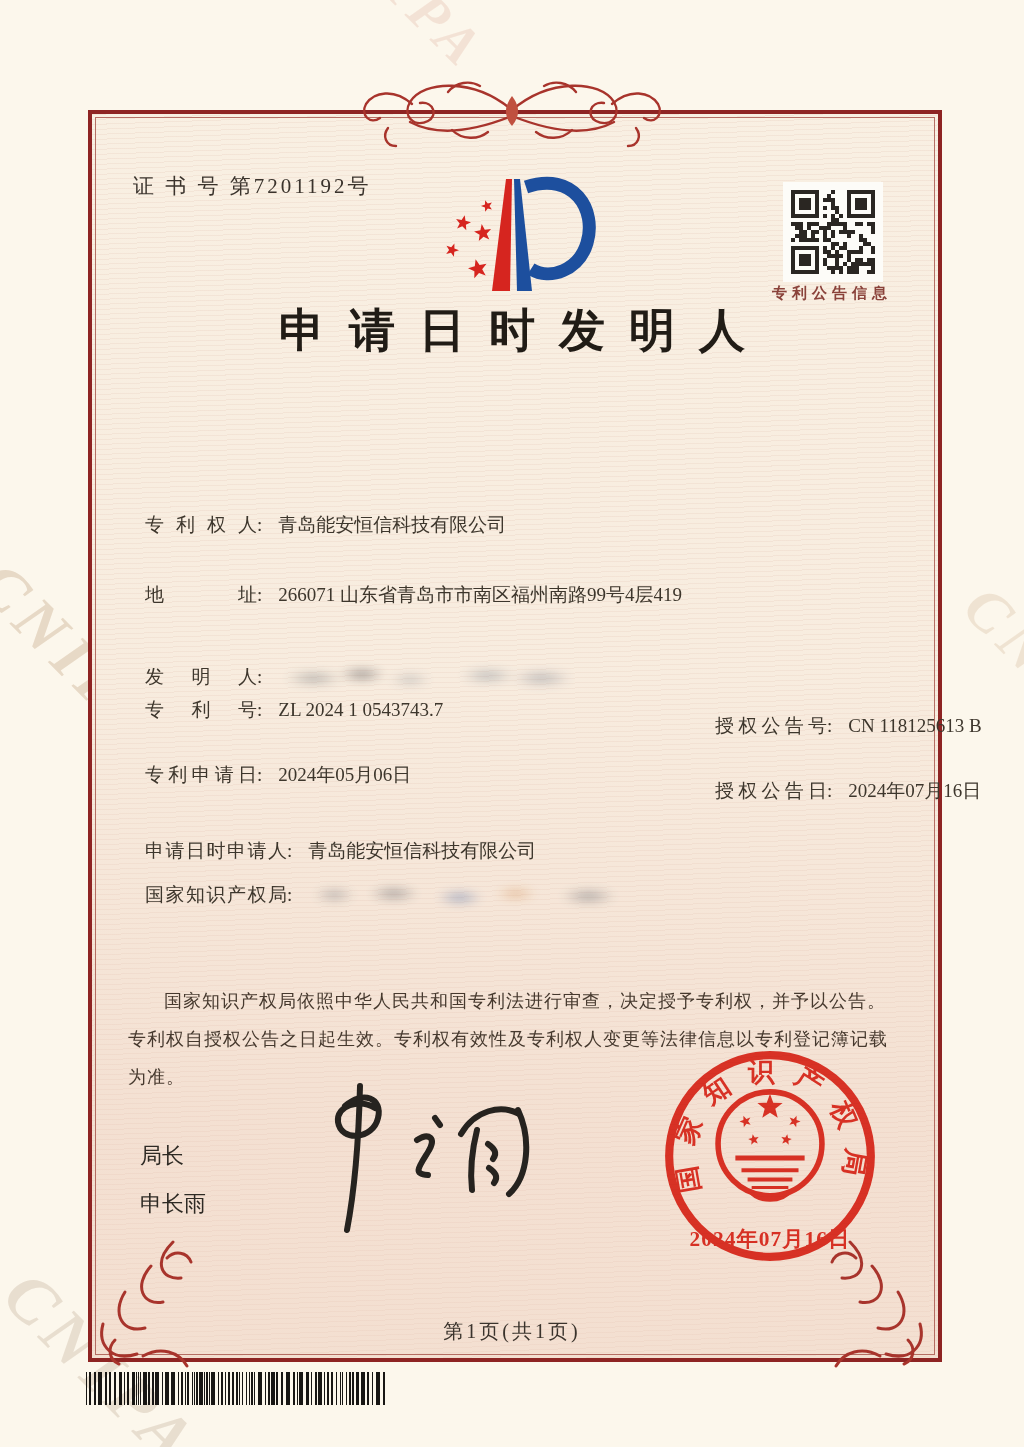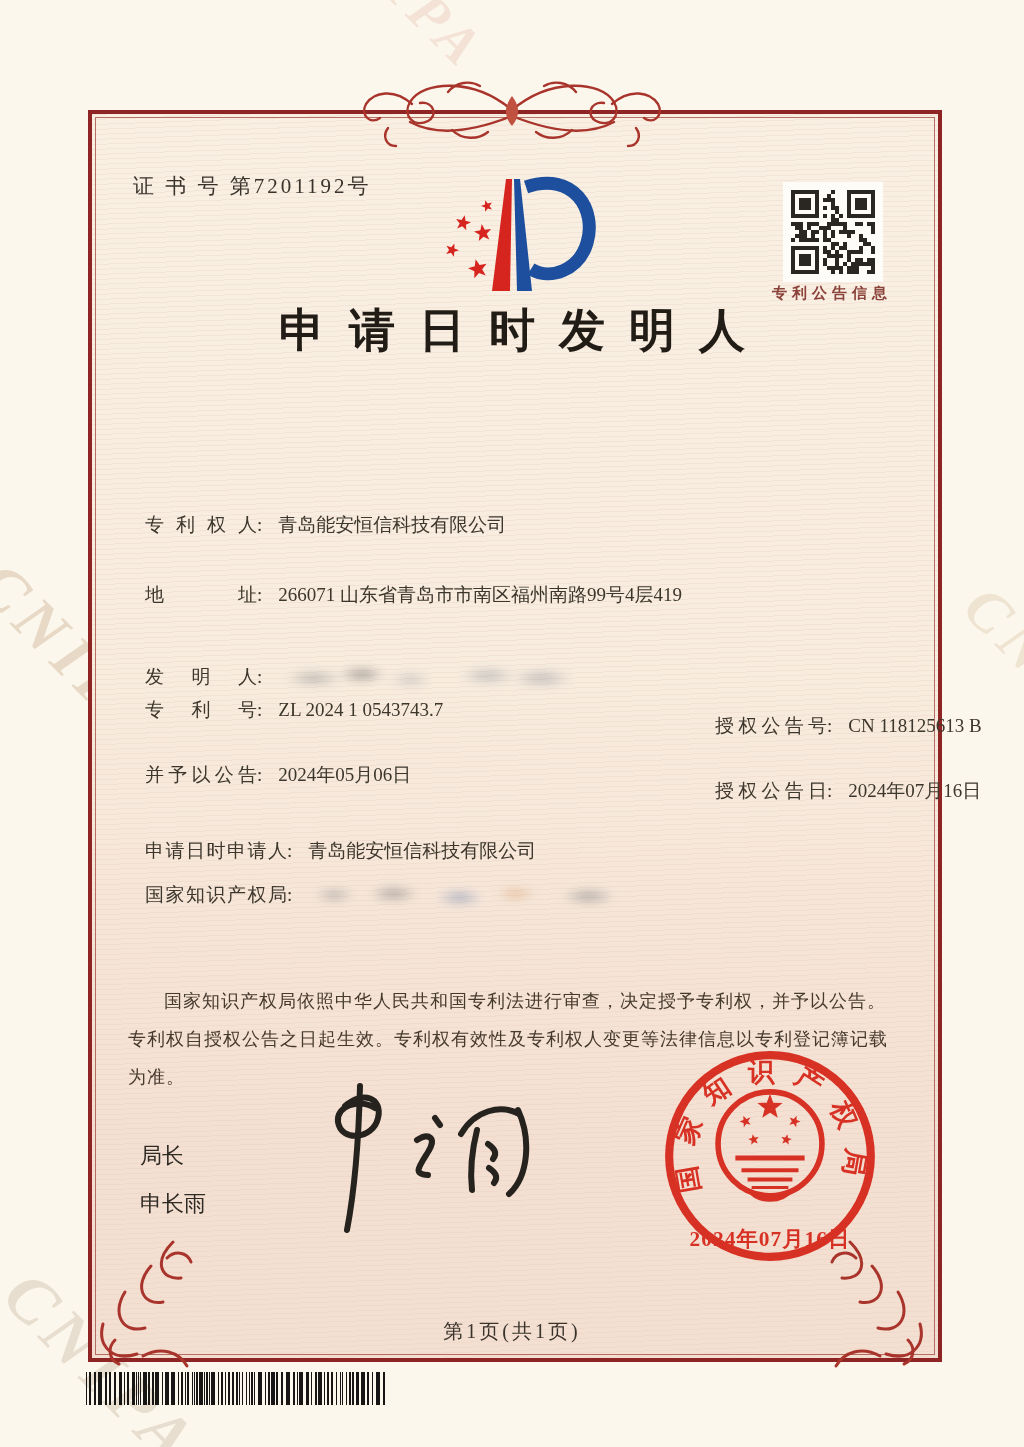--- a/index.html
+++ b/index.html
@@ -296,21 +296,21 @@
   </div>
 
   <div class="row" style="top:697px;">
     <span class="lbl">专利号</span><span class="colon">:</span><span class="val">ZL 2024 1 0543743.7</span>
     <span class="col2">
       <span class="lbl">授权公告号</span><span class="colon">:</span><span class="val">CN 118125613 B</span>
     </span>
   </div>
 
   <div class="row" style="top:762px;">
-    <span class="lbl">并予以公告</span><span class="colon">:</span><span class="val">2024年05月06日</span>
+    <span class="lbl">专利申请日</span><span class="colon">:</span><span class="val">2024年05月06日</span>
     <span class="col2">
       <span class="lbl">授权公告日</span><span class="colon">:</span><span class="val">2024年07月16日</span>
     </span>
   </div>
 
   <div class="row wide" style="top:822px;margin-top:16px;">
     <span class="lbl">申请日时申请人</span><span class="colon">:</span><span class="val">青岛能安恒信科技有限公司</span>
   </div>
 
   <div class="row wide" style="top:882px;">

